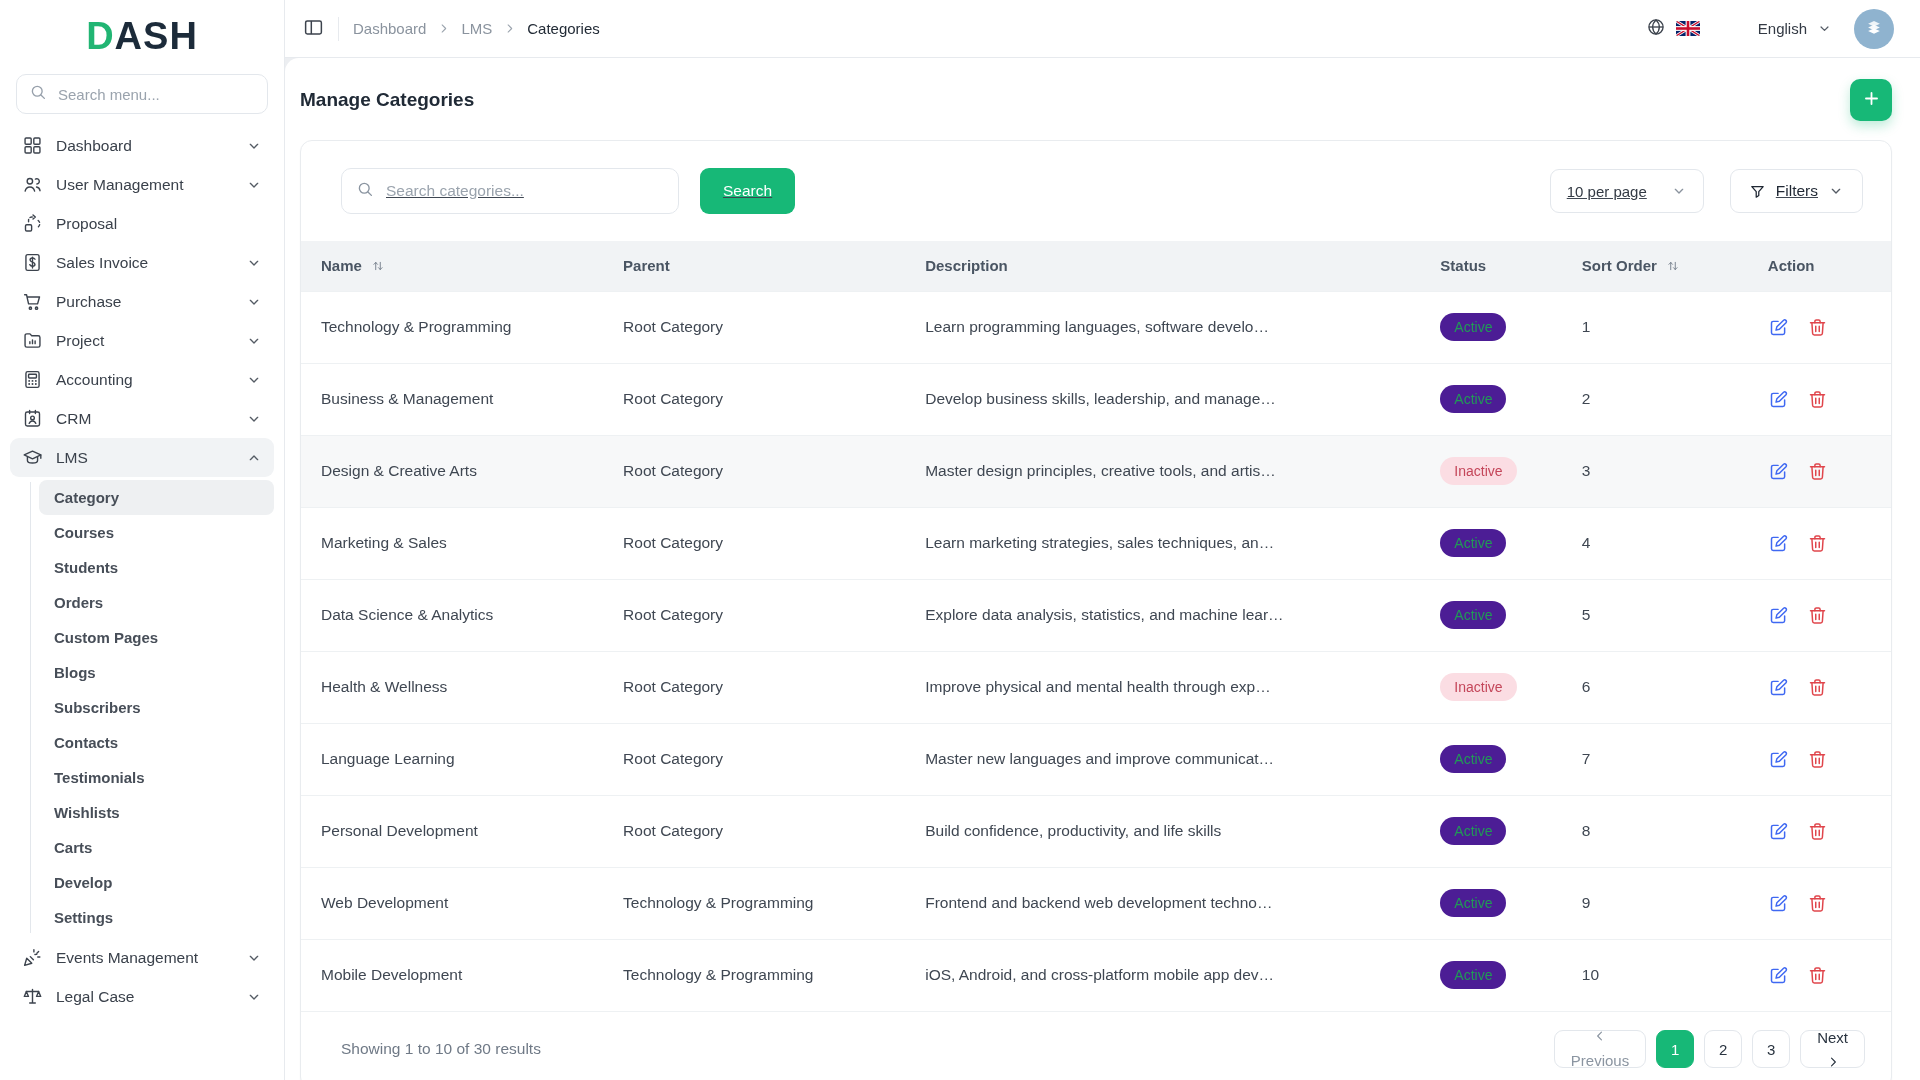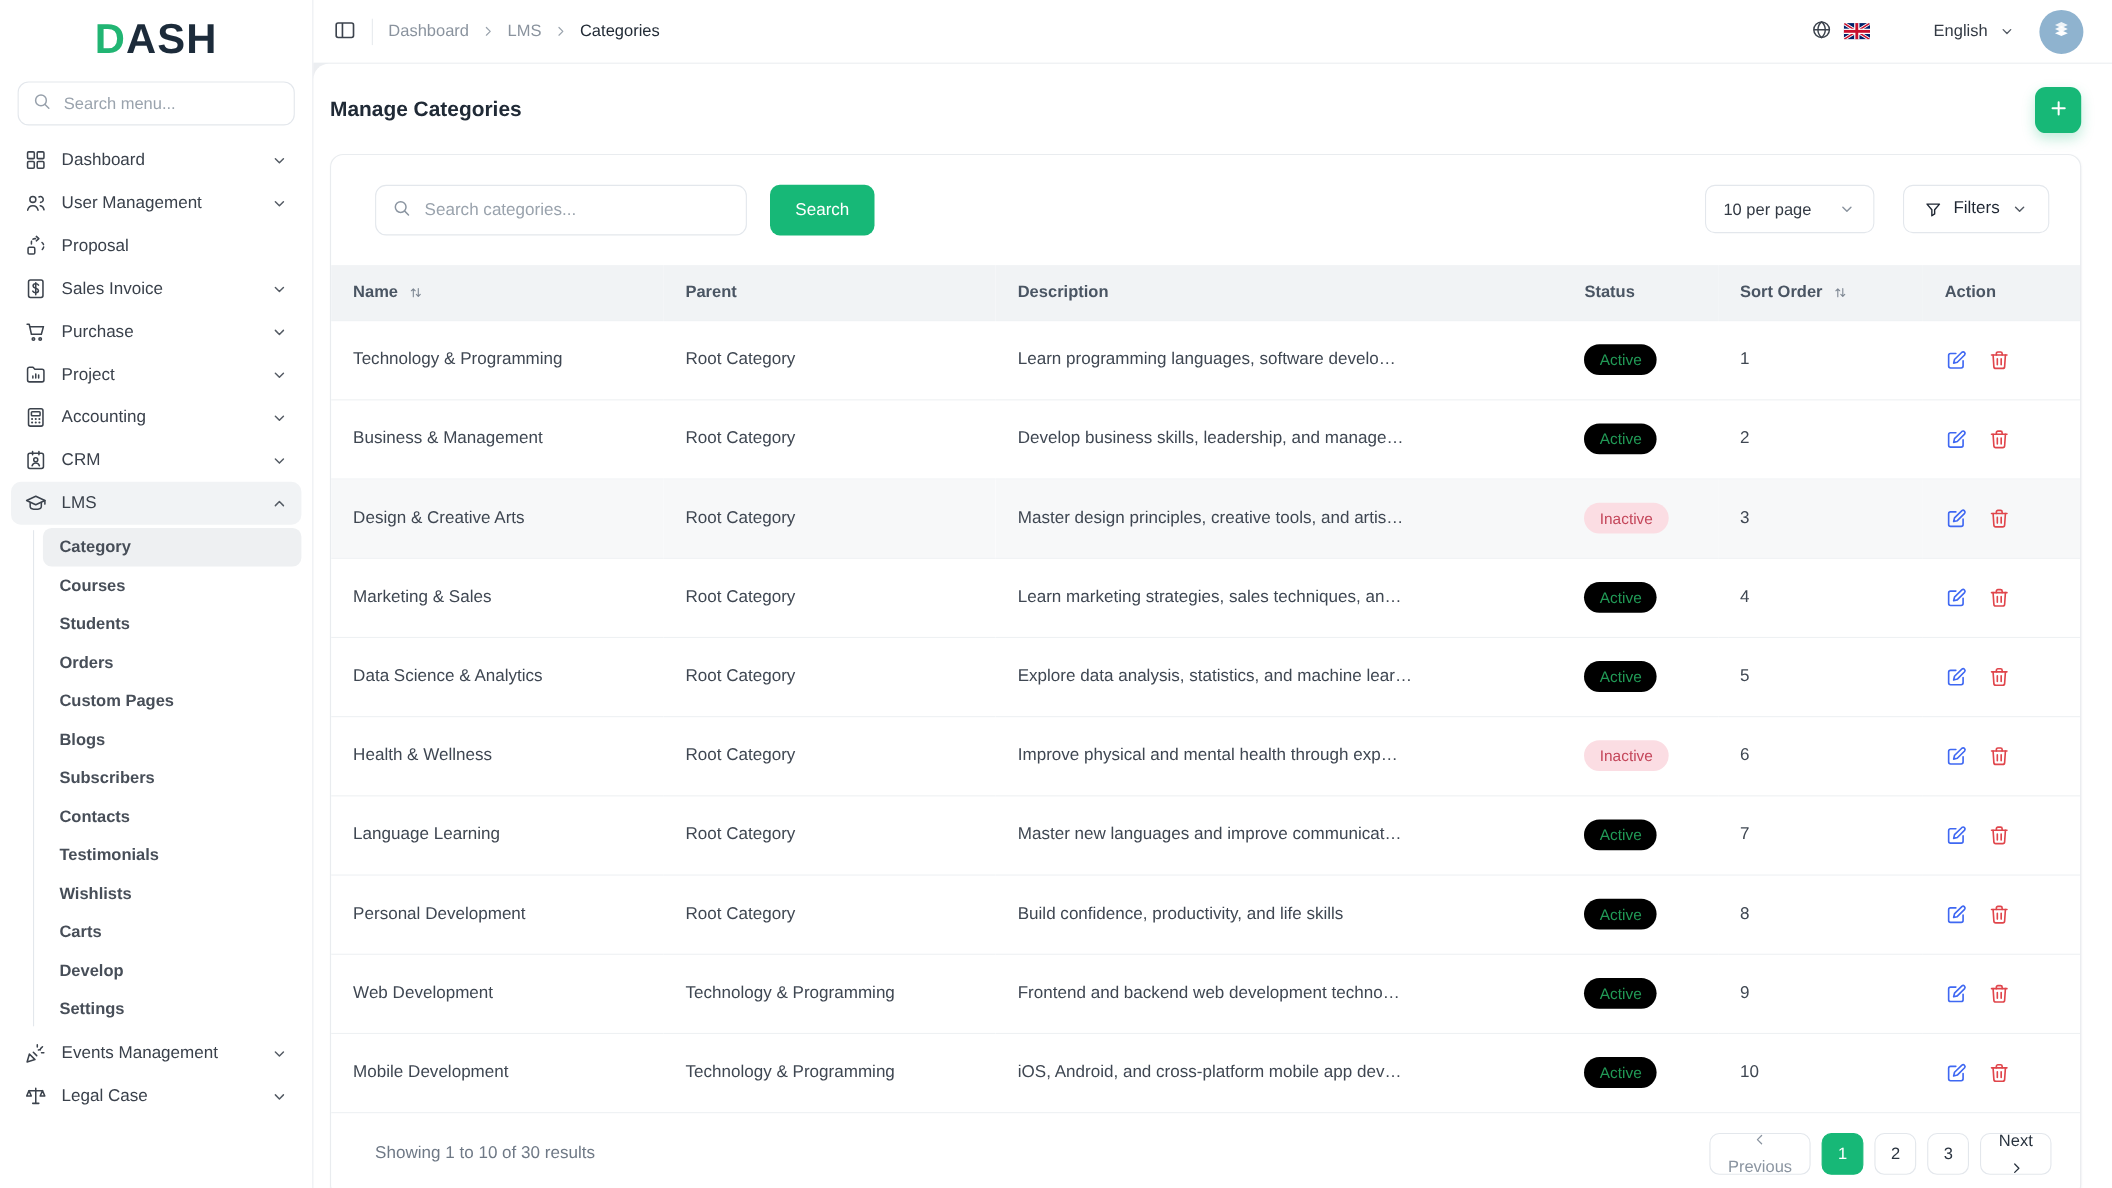--- a/index.html
+++ b/index.html
@@ -62,21 +62,21 @@
   .content { flex:1; background:#fff; border-top-left-radius:14px; padding:0 28px 0 15px; overflow:hidden; }
   .page-head { display:flex; align-items:center; justify-content:space-between; padding:21px 0 19px; }
   .page-title { margin:0; font-size:19px; font-weight:700; color:#202a36; }
   .add-btn { width:42px; height:42px; border:0; border-radius:10px; background:#17b877; color:#fff;
              display:flex; align-items:center; justify-content:center; cursor:pointer;
              box-shadow:0 5px 12px rgba(23,184,119,.28); }
   .add-btn svg { width:19px; height:19px; }
 
   .card { background:#fff; border:1px solid #e9ecef; border-radius:12px; overflow:hidden;
           box-shadow:0 1px 2px rgba(16,24,40,.04); }
-  .toolbar { display:flex; align-items:flex-start; padding:27px 28px 27px 40px; }
+  .toolbar { display:flex; align-items:center; padding:27px 28px 27px 40px;text-decoration:underline; }
   .search-wrap { width:338px; height:46px; border:1px solid #e3e7ec; border-radius:10px;
                  display:flex; align-items:center; gap:10px; padding:0 14px; color:#8b95a1; }
   .search-wrap svg { width:18px; height:18px; flex-shrink:0; }
   .search-wrap input { flex:1; border:0; outline:0; font-size:15.5px; font-family:inherit; color:#49505a; min-width:0; }
   .search-wrap input::placeholder { color:#9aa3ad; }
   .search-btn { margin-left:21px; height:46px; padding:0 23px; border:0; border-radius:9px;
                 background:#17b877; color:#fff; font-size:15.5px; font-family:inherit; cursor:pointer; }
   .toolbar-right { margin-left:auto; display:flex; align-items:center; gap:26px; }
   .select-box { height:44px; border:1px solid #e3e7ec; border-radius:9px; background:#fff;
                 display:flex; align-items:center; gap:24px; padding:0 16px; font-size:15px; color:#333a44; cursor:pointer; }
@@ -88,21 +88,21 @@
   table { width:100%; border-collapse:collapse; table-layout:fixed; }
   thead th { background:#f1f3f5; height:50px; padding:0 20px; text-align:left;
              font-size:15px; font-weight:700; color:#4a5563; }
   .th-inner { display:flex; align-items:center; gap:8px; }
   .sort-icon { width:16px; height:16px; color:#7d8692; display:flex; cursor:pointer; }
   .sort-icon svg { width:100%; height:100%; }
   tbody td { height:72px; padding:0 20px; border-top:1px solid #eef1f3; font-size:15.5px; color:#3f4752;
              white-space:nowrap; overflow:hidden; text-overflow:ellipsis; }
   tbody tr.hover { background:#f7f8f9; }
   .badge { display:inline-block; padding:6px 14px; border-radius:999px; font-size:14px; }
-  .badge.active { background:#000000; color:#219a56; }
+  .badge.active { background:#4c1d95; color:#219a56; }
   .badge.inactive { background:#fbdde3; color:#c4465a; }
   .actions { display:flex; align-items:center; gap:18px; }
   .icon-btn { width:21px; height:21px; background:none; border:0; padding:0; cursor:pointer; display:flex; }
   .icon-btn svg { width:100%; height:100%; }
   .edit-btn { color:#3f68f2; }
   .delete-btn { color:#e0454b; }
 
   .table-footer { display:flex; align-items:center; padding:18px 26px 20px 40px; border-top:1px solid #eef1f3; }
   .summary { font-size:15.5px; color:#6f7986; }
   .pager { margin-left:auto; display:flex; align-items:center; gap:10px; }

